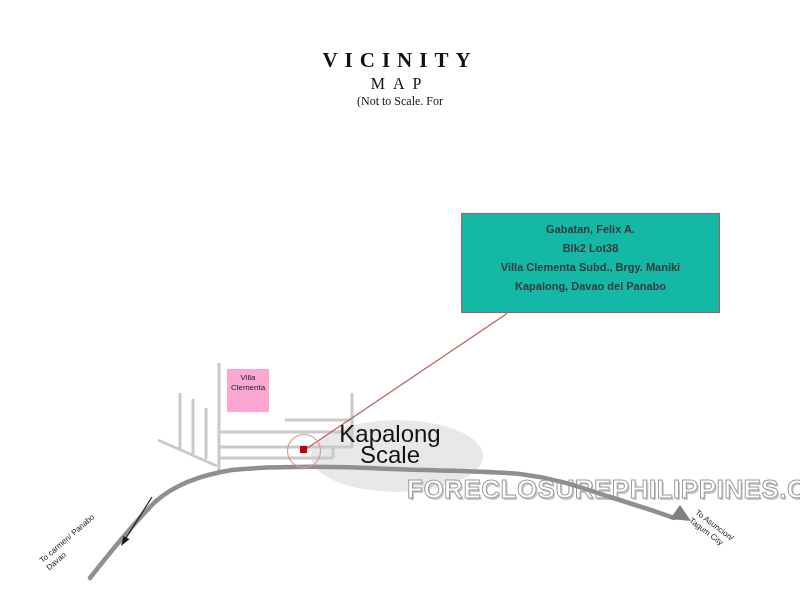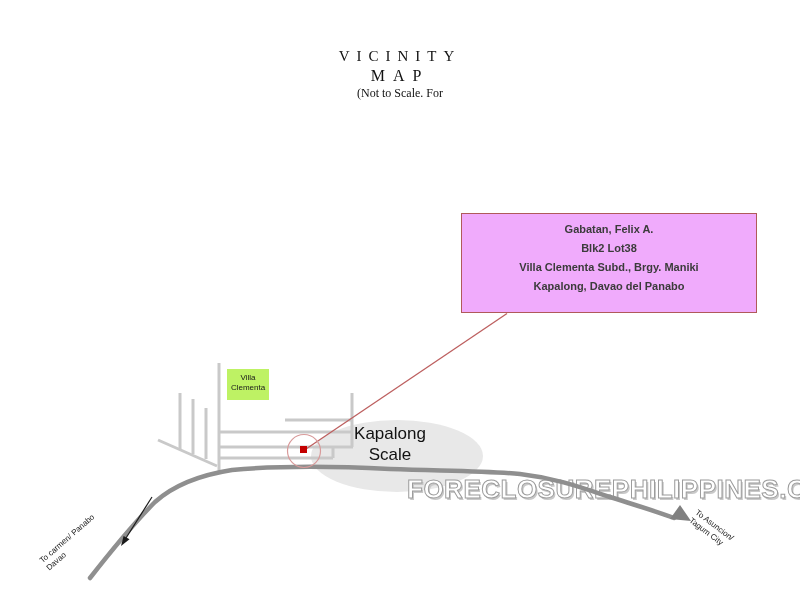--- a/index.html
+++ b/index.html
@@ -6,34 +6,34 @@
   #stage{
     position:relative;width:800px;height:600px;background:#ffffff;
     overflow:hidden;font-family:"Liberation Sans",sans-serif;
   }
   .abs{position:absolute;}
   svg{position:absolute;left:0;top:0;}
 
   
   .title-block{left:0;right:0;top:48px;text-align:center;color:#111;
     font-family:"Liberation Serif",serif;}
-  .title-line1{font-size:15px;font-weight:normal;letter-spacing:7px;}
+  .title-line1{font-size:21px;font-weight:bold;letter-spacing:7px;}
   .title-line2{font-size:16px;font-weight:normal;letter-spacing:8px;margin-top:2px;}
   .title-note{font-size:12px;line-height:11px;margin-top:3px;}
 
   
-  .info-box{left:461px;top:213px;width:296px;height:100px;box-sizing:border-box;
-    border:1.3px solid #b05a5a;background:#f0abfc;text-align:center;padding-top:6px;}
+  .info-box{left:461px;top:213px;width:259px;height:100px;box-sizing:border-box;
+    border:1.3px solid #b05a5a;background:#14b8a6;text-align:center;padding-top:6px;}
   .info-line{font-size:11px;font-weight:bold;color:#3b3b3b;line-height:19px;}
 
   
-  .villa-label{left:227px;top:369px;width:42px;background:#bef264;color:#1a1a1a;
-    font-size:8px;line-height:9.5px;text-align:center;padding:4px 0 8px 0;}
+  .villa-label{left:227px;top:369px;width:42px;background:#f9a8d4;color:#1a1a1a;
+    font-size:8px;line-height:9.5px;text-align:center;padding:4px 0 20px 0;}
   .kapalong-label{left:320px;top:423px;width:140px;text-align:center;color:#111;
-    font-size:17px;line-height:21px;}
+    font-size:24px;line-height:21px;}
   .road-label{font-size:8px;line-height:10px;color:#1a1a1a;white-space:nowrap;}
   .road-label-left{left:38px;top:558px;transform:rotate(-41deg);transform-origin:left top;}
   .road-label-right{left:699px;top:508px;transform:rotate(37deg);transform-origin:left top;}
 
   
   .watermark{left:407px;top:474px;font-size:26px;font-weight:bold;letter-spacing:0.5px;
     color:#ffffff;-webkit-text-stroke:1px #9c9c9c;
     text-shadow:1.5px 1.5px 0 #c9c9c9;white-space:nowrap;}
 </style>
 </head>

